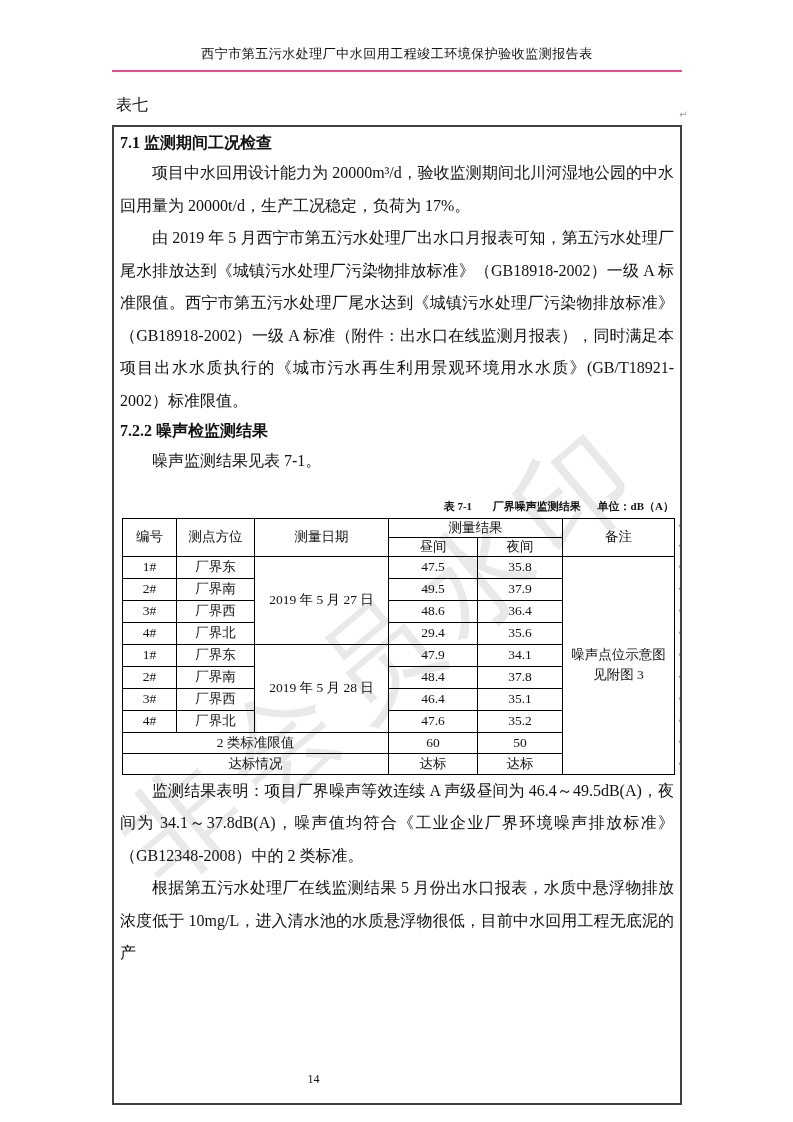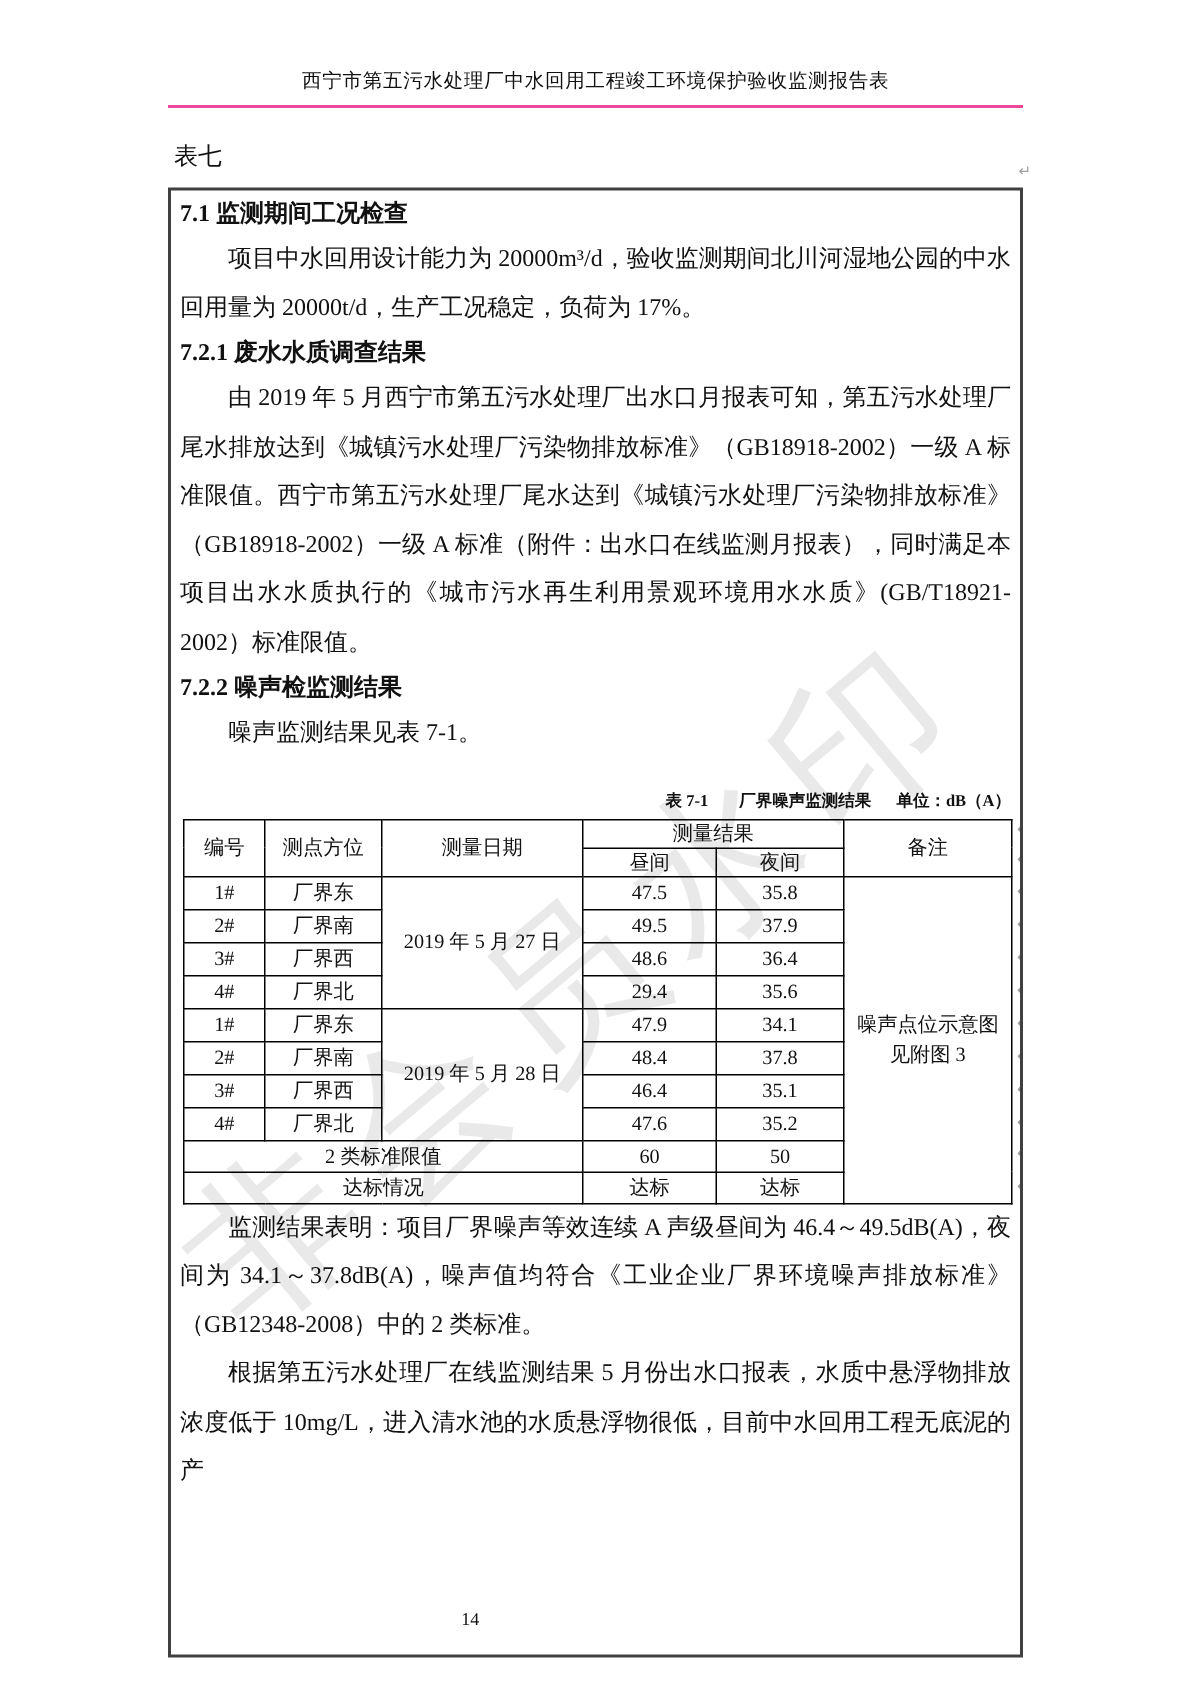--- a/index.html
+++ b/index.html
@@ -131,21 +131,20 @@
     </div>
     <span class="pmark pmark-header">↵</span>
 
     <div class="table-label">表七</div>
 
     <div class="content-box">
 
       <div class="h-sec">7.1 监测期间工况检查</div>
       <div class="para">项目中水回用设计能力为 20000m³/d，验收监测期间北川河湿地公园的中水回用量为 20000t/d，生产工况稳定，负荷为 17%。</div>
 
-      <div class="h-sec">7.2.1 废水水质调查结果</div>
       <div class="para">由 2019 年 5 月西宁市第五污水处理厂出水口月报表可知，第五污水处理厂尾水排放达到《城镇污水处理厂污染物排放标准》（GB18918-2002）一级 A 标准限值。西宁市第五污水处理厂尾水达到《城镇污水处理厂污染物排放标准》（GB18918-2002）一级 A 标准（附件：出水口在线监测月报表），同时满足本项目出水水质执行的《城市污水再生利用景观环境用水水质》(GB/T18921-2002）标准限值。</div>
 
       <div class="h-sec">7.2.2 噪声检监测结果</div>
       <div class="para">噪声监测结果见表 7-1。</div>
 
       <div class="tbl-caption">
         <span class="cap-label">表 7-1</span>
         <span class="cap-title">厂界噪声监测结果</span>
         <span class="cap-unit">单位：dB（A）</span>
       </div>

